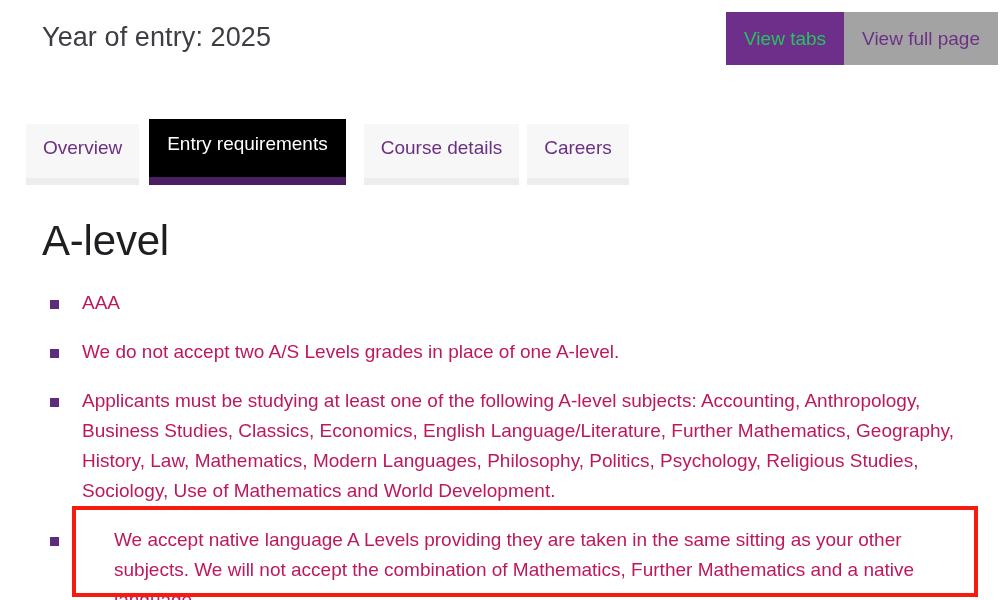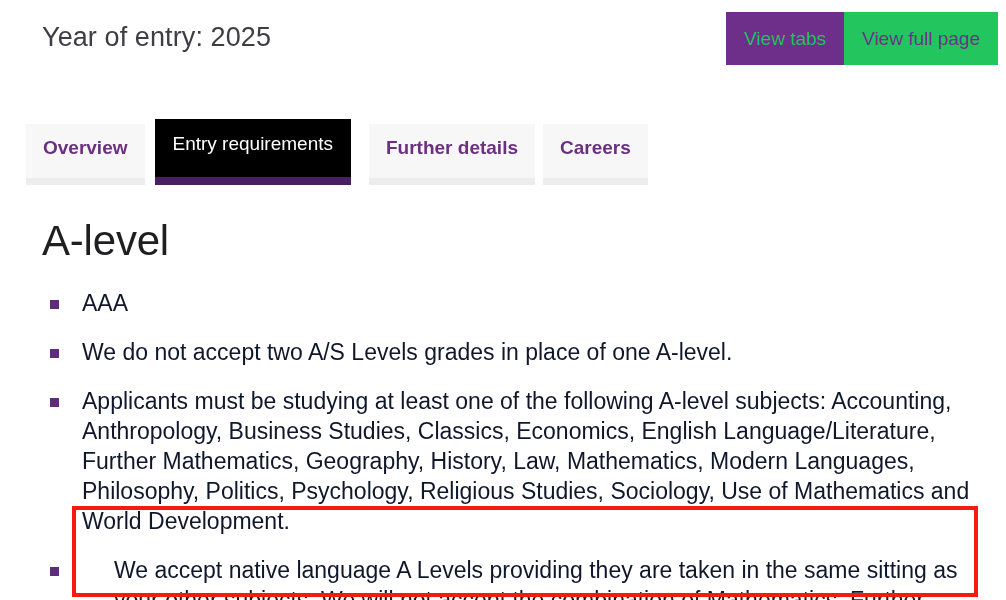--- a/index.html
+++ b/index.html
@@ -51,21 +51,21 @@
     cursor: pointer;
     border: none;
     font-family: "Liberation Sans", sans-serif;
     white-space: nowrap;
   }
   .view-btn.active {
     background: #6d2f8a;
     color: #22c55e;
   }
   .view-btn.inactive {
-    background: #22c55e;
+    background: #a3a3a3;
     color: #6c3186;
   }
 
   
   .tab-bar {
     position: absolute;
     left: 26px;
     top: 119px;
     height: 66px;
     display: flex;
@@ -80,21 +80,20 @@
     cursor: pointer;
     white-space: nowrap;
     box-sizing: border-box;
   }
   .tab.inactive {
     background: #f7f7f7;
     color: #6b3082;
     height: 61px;
     padding: 0 17px 7px 17px;
     border-bottom: 7px solid #ededed;
-    font-weight: bold;
   }
   .tab.active {
     background: #000000;
     color: #ffffff;
     height: 66px;
     padding: 0 18px 8px 18px;
     border-bottom: 8px solid #4a1f62;
     margin: 0 2px;
   }
   .tab-spacer {
@@ -121,23 +120,23 @@
   .req-list {
     list-style: none;
     margin: 22px 0 0 0;
     padding: 0;
   }
   .req-item {
     position: relative;
     padding-left: 82px;
     padding-right: 30px;
     margin-bottom: 19px;
-    font-size: 23px;
+    font-size: 19px;
     line-height: 30px;
-    color: #0f172a;
+    color: #be185d;
   }
   .req-item .bullet {
     position: absolute;
     left: 50px;
     top: 12px;
     width: 9px;
     height: 9px;
     background: #5f2b7b;
   }
   .req-item.highlighted {
@@ -166,21 +165,21 @@
     <div class="view-btn inactive">View full page</div>
   </div>
 </div>
 
 <div class="tab-bar">
   <div class="tab inactive">Overview</div>
   <div class="tab-spacer"></div>
   <div class="tab active">Entry requirements</div>
   <div class="tab-spacer"></div>
   <div class="tab-spacer"></div>
-  <div class="tab inactive">Further details</div>
+  <div class="tab inactive">Course details</div>
   <div class="tab-spacer"></div>
   <div class="tab inactive">Careers</div>
 </div>
 
 <div class="content">
   <h2 class="section-heading">A-level</h2>
 
   <ul class="req-list">
     <li class="req-item">
       <span class="bullet"></span>

